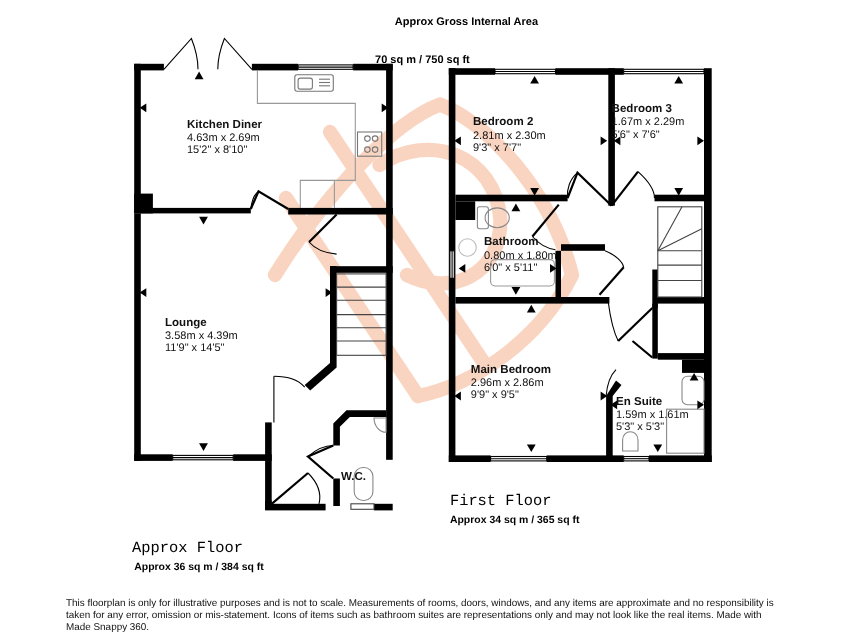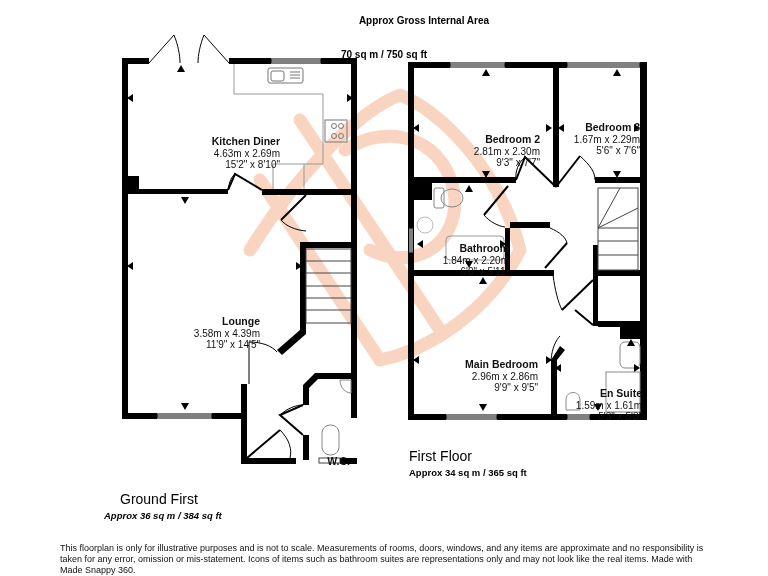--- a/index.html
+++ b/index.html
@@ -1,22 +1,22 @@
 <!DOCTYPE html>
 <html><head>
 <meta charset="utf-8">
 <style>
   html, body { margin:0; padding:0; background:#ffffff; }
   body { width:768px; height:576px; position:relative; overflow:hidden; font-family:"Liberation Sans", sans-serif; color:#000; }
   .abs { position:absolute; }
   .hdr { left:0; width:768px; text-align:center; font-weight:bold; font-size:10px; line-height:11px; }
   svg.plan { position:absolute; left:0; top:0; }
-  .room { position:absolute; text-align:right; font-size:10px; line-height:11.5px; color:#111;margin-top:28px; }
+  .room { position:absolute; text-align:left; font-size:10px; line-height:11.5px; color:#111; }
   .room .name { font-weight:bold; font-size:10.5px; }
-  .floor-title { font-size:14px; line-height:16px; }
+  .floor-title { font-size:14px; line-height:16px;font-family:Liberation Mono, monospace; }
   .floor-area { font-weight:bold; font-size:9.5px; line-height:12px; }
   .disclaimer { left:60px; width:648px; top:543px; text-align:left; font-size:9px; line-height:11px; color:#111; }
 </style>
 </head>
 <body>
 
 <div class="abs hdr" style="top:15px;padding-left:40px;">Approx Gross Internal Area</div>
 <div class="abs hdr" style="top:11px;margin-top:38px;">70 sq m / 750 sq ft</div>
 
 <svg class="plan" width="768" height="576" viewBox="0 0 768 576">
@@ -238,34 +238,34 @@
 <div class="room" style="left:430px; top:106px; width:110px;">
   <div class="name">Bedroom 2</div>
   <div>2.81m x 2.30m</div>
   <div>9'3" x 7'7"</div>
 </div>
 <div class="room" style="left:556px; top:94px; width:84px;">
   <div class="name">Bedroom 3</div>
   <div>1.67m x 2.29m</div>
   <div>5'6" x 7'6"</div>
 </div>
-<div class="room" style="left:419px; top:215px; width:90px;">
+<div class="room" style="left:440px; top:215px; width:90px;">
   <div class="name">Bathroom</div>
-  <div>1.84m x 2.20m</div>
+  <div>0.80m x 1.80m</div>
   <div>6'0" x 5'11"</div>
 </div>
 <div class="room" style="left:428px; top:331px; width:110px;">
   <div class="name">Main Bedroom</div>
   <div>2.96m x 2.86m</div>
   <div>9'9" x 9'5"</div>
 </div>
 <div class="room" style="left:560px; top:360px; width:82px;">
   <div class="name">En Suite</div>
   <div>1.59m x 1.61m</div>
   <div>5'3" x 5'3"</div>
 </div>
 
 <div class="abs floor-title" style="left:409px; top:448px;">First Floor</div>
 <div class="abs floor-area" style="left:409px; top:467px;text-align:right;">Approx 34 sq m / 365 sq ft</div>
-<div class="abs floor-title" style="left:120px; top:491px;">Ground First</div>
-<div class="abs floor-area" style="left:104px; top:510px;font-style:italic;">Approx 36 sq m / 384 sq ft</div>
+<div class="abs floor-title" style="left:120px; top:491px;">Approx Floor</div>
+<div class="abs floor-area" style="left:122px; top:510px;">Approx 36 sq m / 384 sq ft</div>
 
 <div class="abs disclaimer">This floorplan is only for illustrative purposes and is not to scale. Measurements of rooms, doors, windows, and any items are approximate and no responsibility is taken for any error, omission or mis-statement. Icons of items such as bathroom suites are representations only and may not look like the real items. Made with Made Snappy 360.</div>
 
 </body></html>

